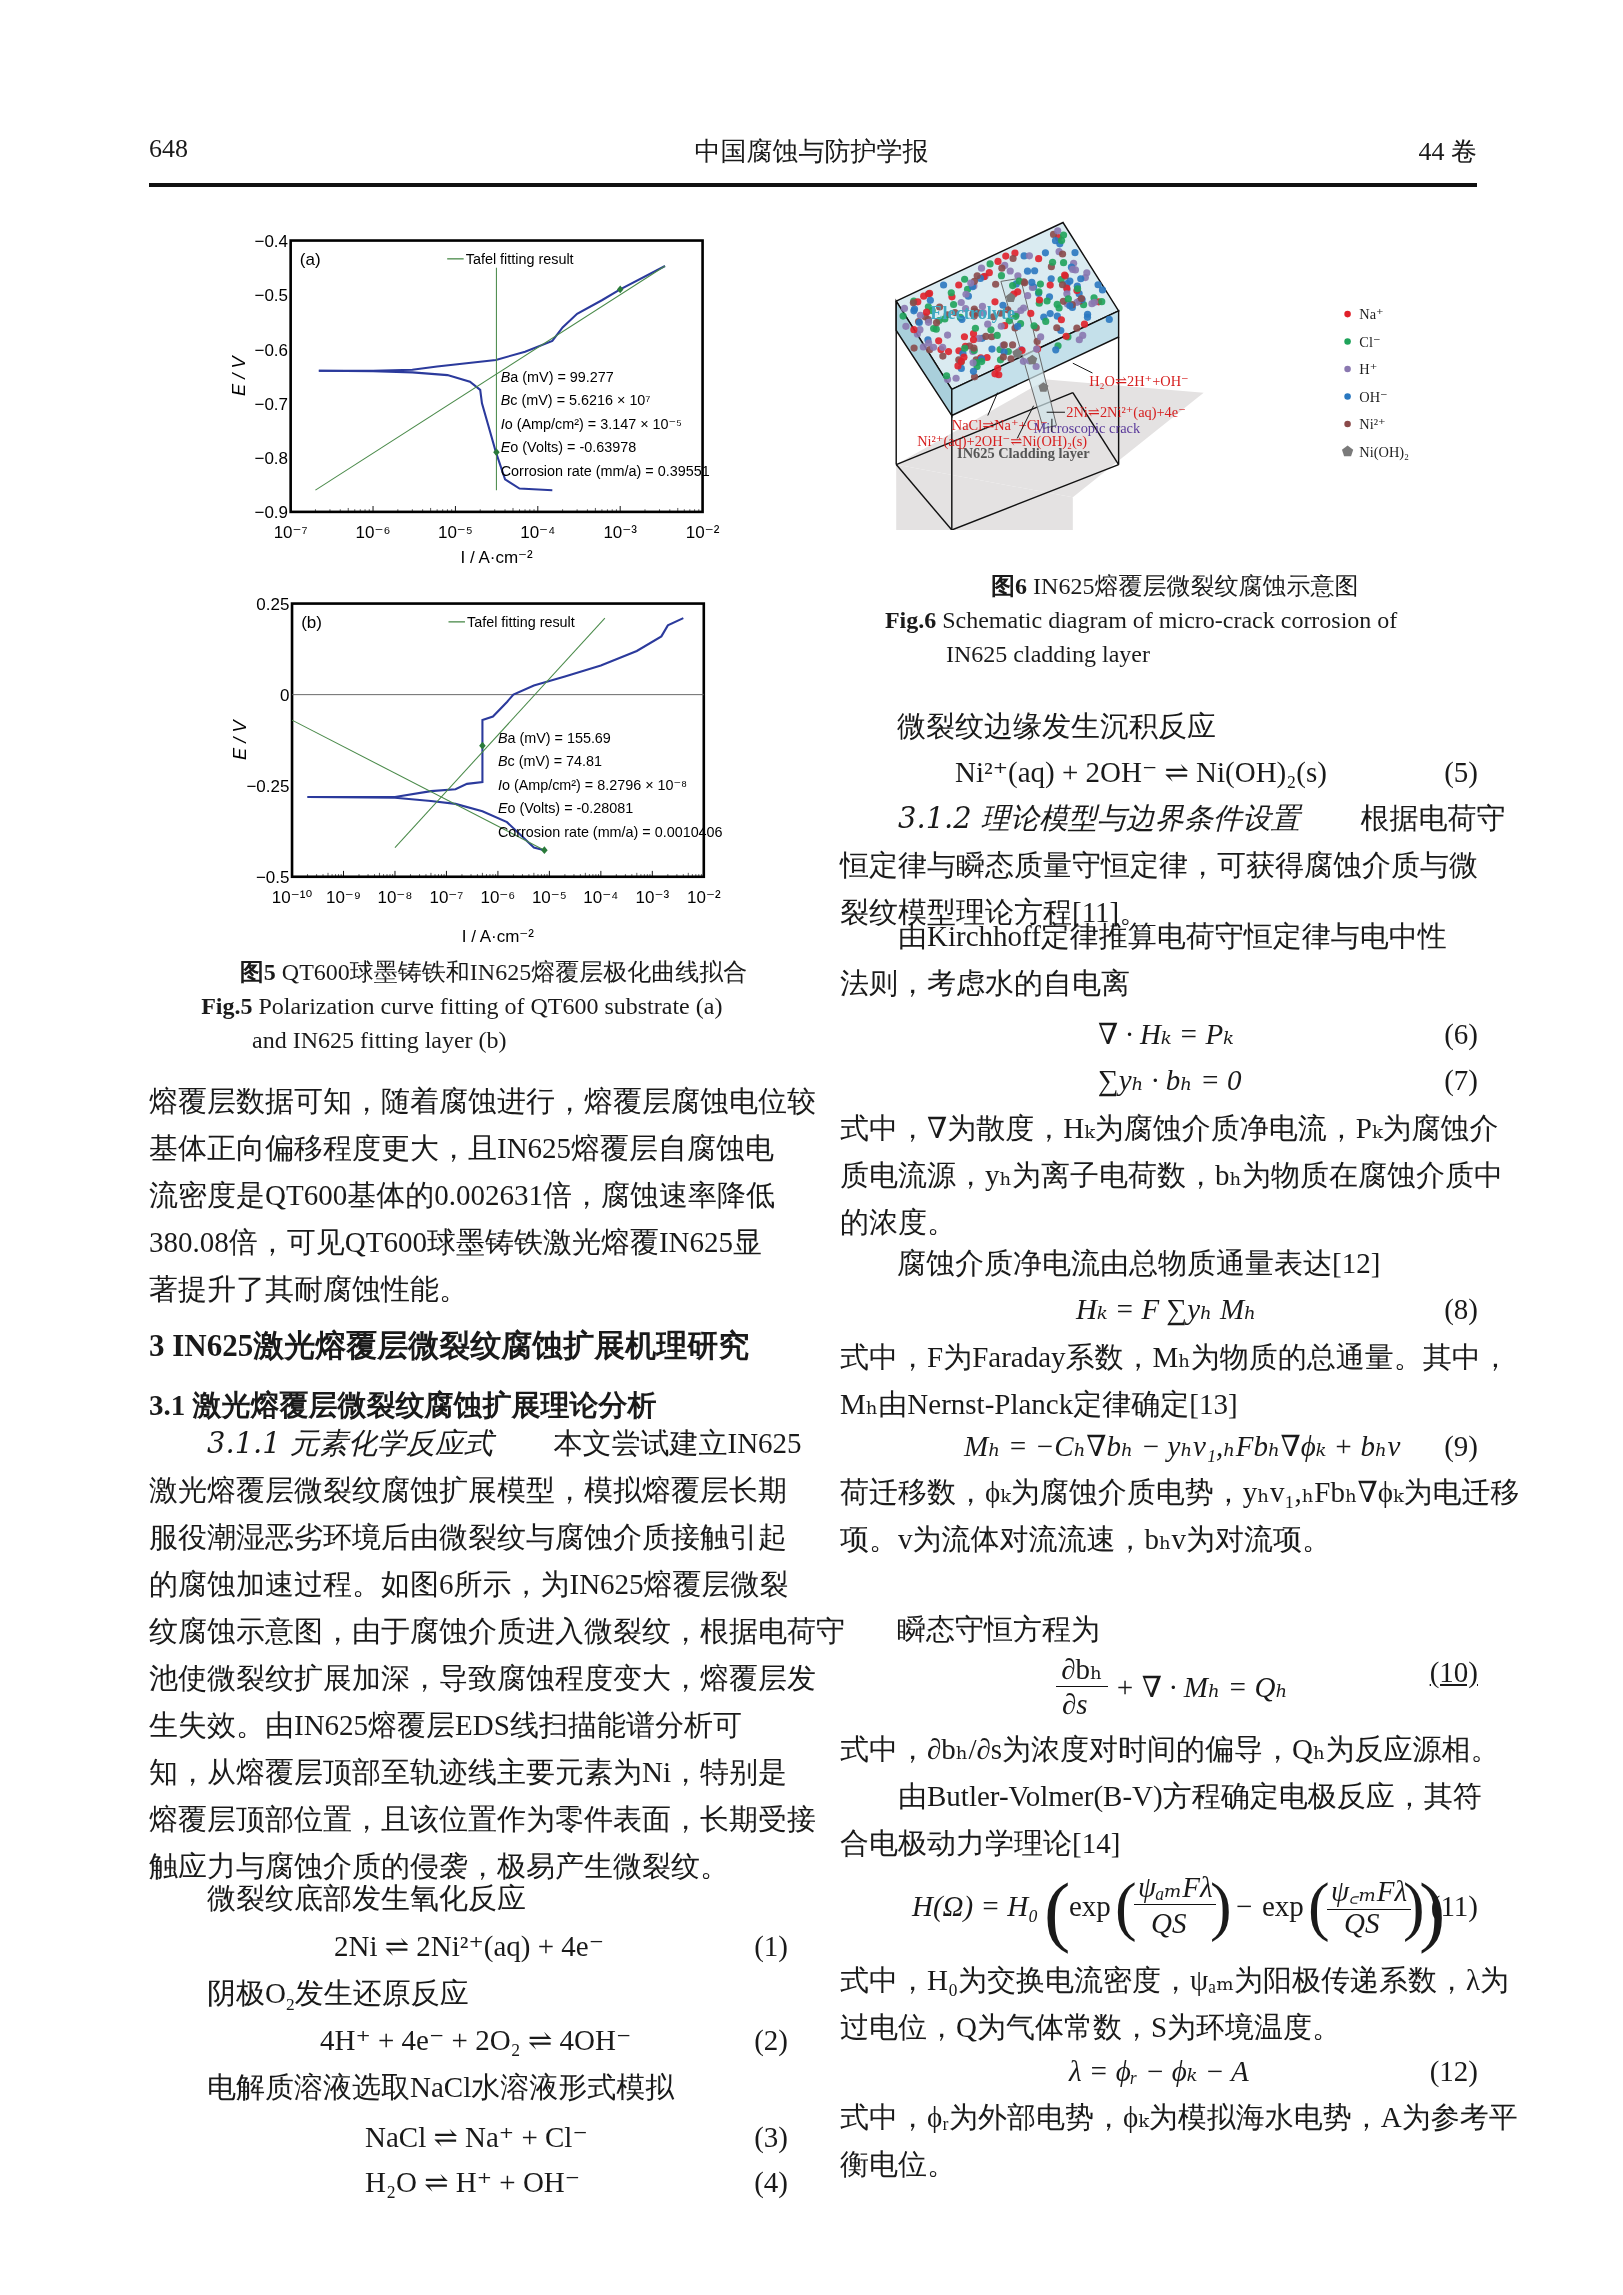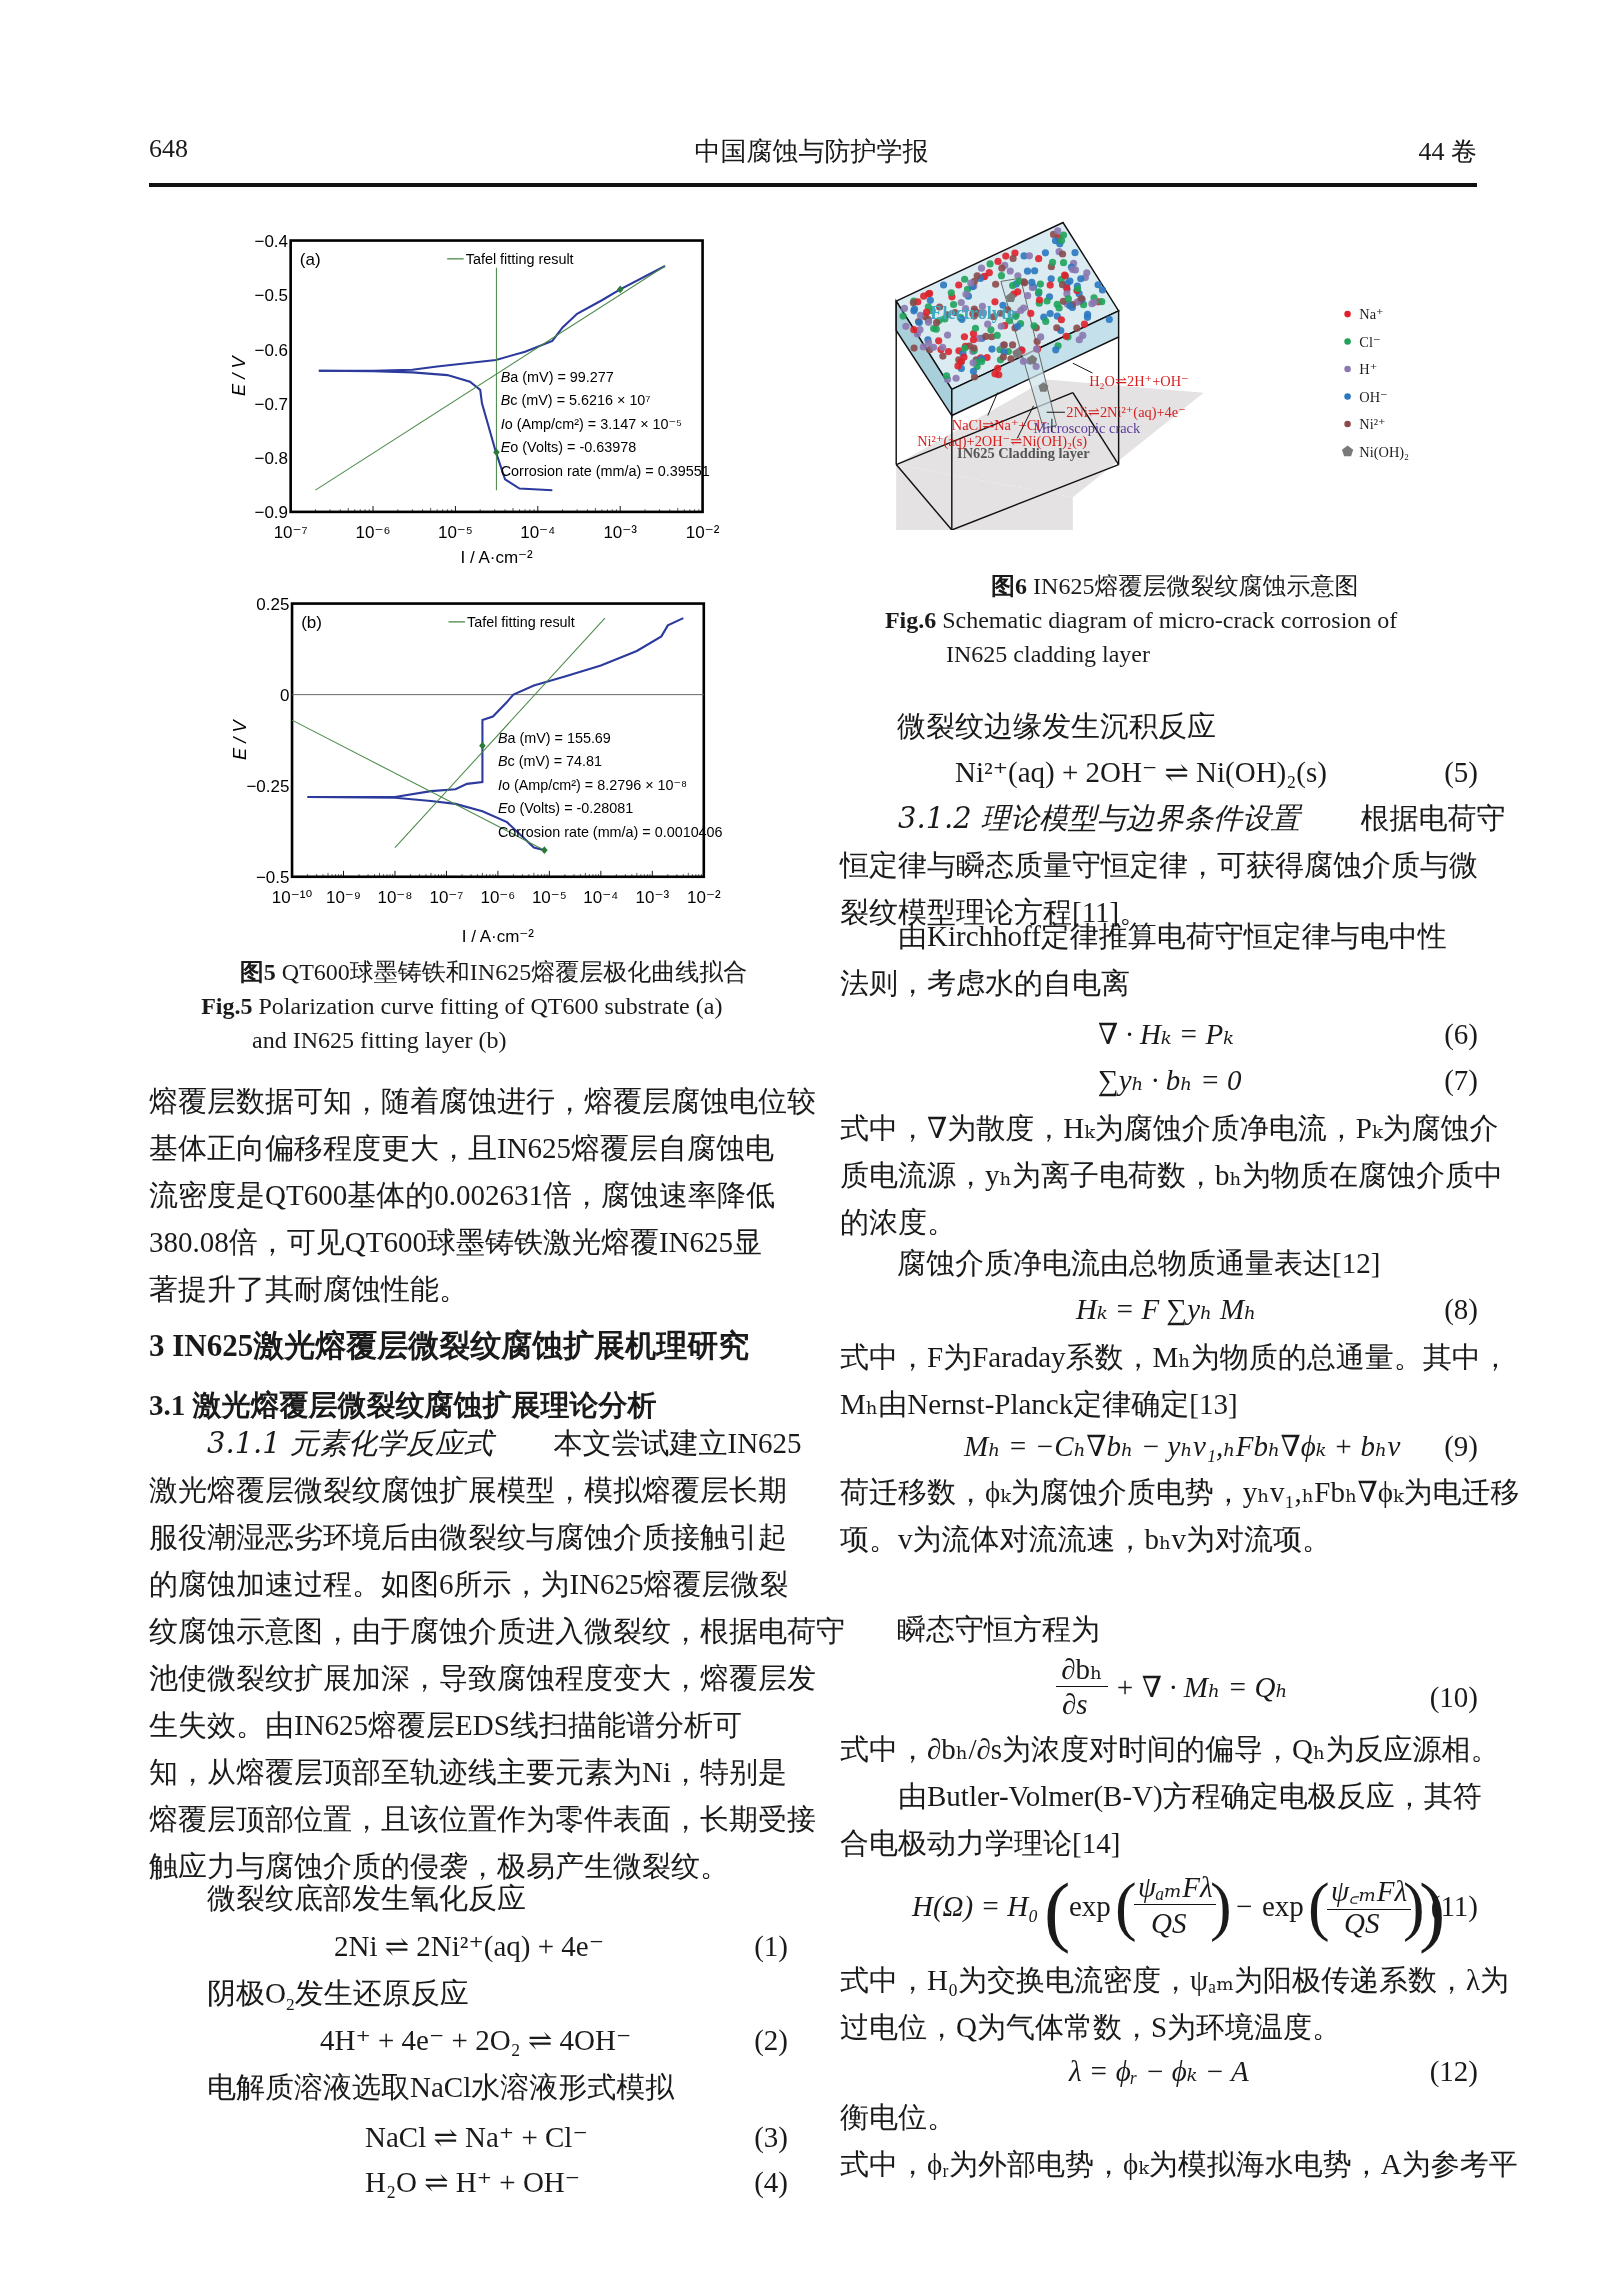--- a/index.html
+++ b/index.html
@@ -652,21 +652,21 @@
 </div>
 <div class="abs p" style="left:840px;top:1469px;width:638px;">
   <span class="line">荷迁移数，ϕₖ为腐蚀介质电势，yₕv₁,ₕFbₕ∇ϕₖ为电迁移</span>
   <span class="line">项。v为流体对流流速，bₕv为对流项。</span>
 </div>
 <div class="abs p" style="left:897px;top:1606px;">瞬态守恒方程为</div>
 <div class="abs" style="left:840px;top:1652px;width:638px;height:72px;font-size:29px;">
   <span style="position:absolute;left:216px;top:0;border-bottom:1.3px solid #111;padding:0 5.2px;">∂bₕ</span>
   <span style="position:absolute;left:222px;top:36px;font-style:italic;">∂s</span>
   <span style="position:absolute;left:275px;top:18.3px;font-style:italic;">+ ∇ · Mₕ = Qₕ</span>
-  <span style="position:absolute;right:0;top:29px;">(10)</span>
+  <span style="position:absolute;right:0;top:4px;text-decoration:underline;">(10)</span>
 </div>
 <div class="abs p" style="left:840px;top:1726px;width:638px;white-space:nowrap;">式中，∂bₕ/∂s为浓度对时间的偏导，Qₕ为反应源相。</div>
 <div class="abs p" style="left:840px;top:1773px;width:638px;">
   <span class="line indent">由Butler-Volmer(B-V)方程确定电极反应，其符</span>
   <span class="line">合电极动力学理论[14]</span>
 </div>
 <div class="abs" style="left:840px;top:1870px;width:638px;height:79px;font-size:29px;">
   <span style="position:absolute;left:72px;top:19.6px;font-style:italic;">H(Ω) = H₀</span>
   <span style="position:absolute;left:204px;top:-3.9px;font-size:79px;font-weight:100;">(</span>
   <span style="position:absolute;left:229px;top:19.6px;">exp</span>
@@ -685,16 +685,16 @@
 </div>
 <div class="abs p" style="left:840px;top:1957px;width:638px;">
   <span class="line">式中，H₀为交换电流密度，ψₐₘ为阳极传递系数，λ为</span>
   <span class="line">过电位，Q为气体常数，S为环境温度。</span>
 </div>
 <div class="abs eq" style="left:840px;top:2048px;width:638px;">
   <span style="position:absolute;left:229px;font-style:italic;">λ = ϕᵣ − ϕₖ − A</span>
   <span class="eqno">(12)</span>
 </div>
 <div class="abs p" style="left:840px;top:2094px;width:638px;">
+  <span class="line">式中，ϕᵣ为外部电势，ϕₖ为模拟海水电势，A为参考平</span>
   <span class="line">衡电位。</span>
-  <span class="line">式中，ϕᵣ为外部电势，ϕₖ为模拟海水电势，A为参考平</span>
 </div>
 
 
 </body></html>

